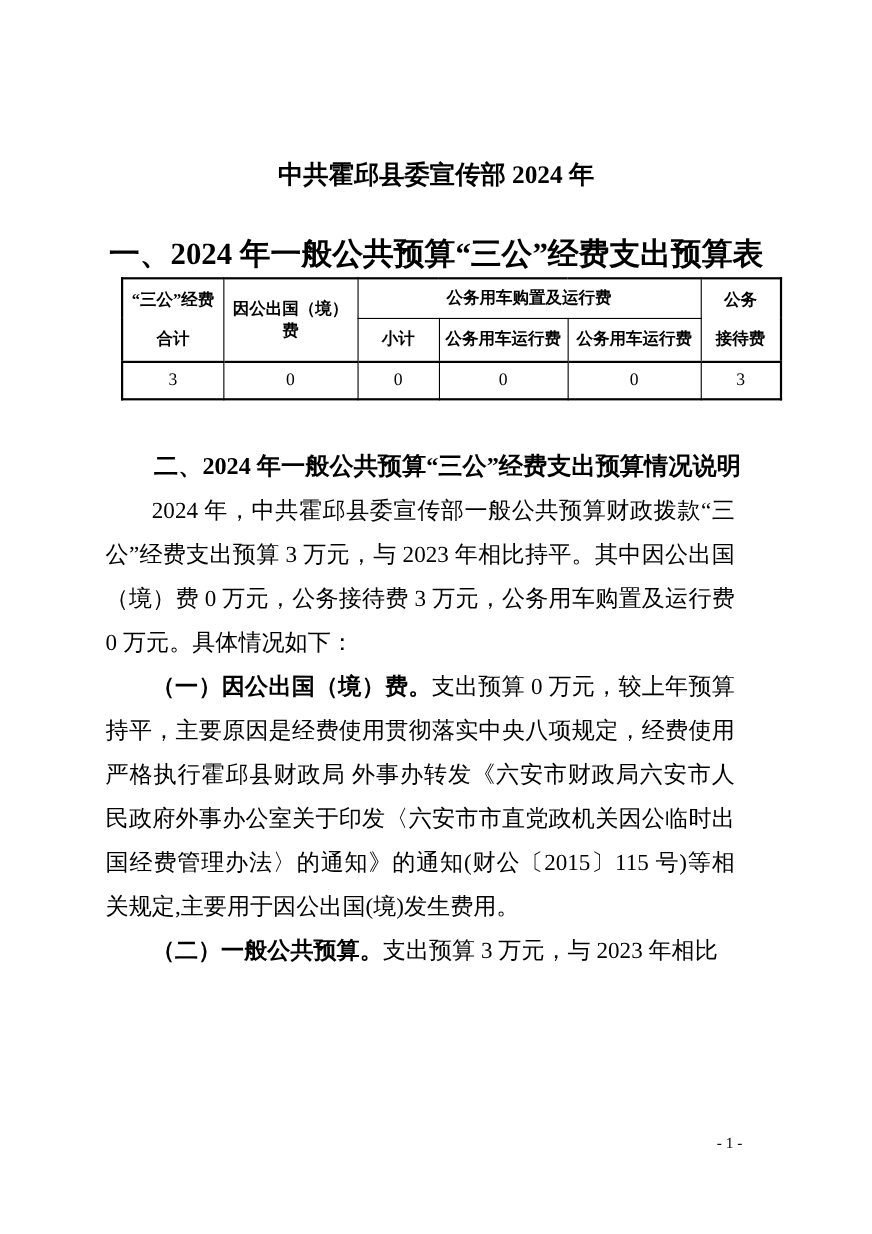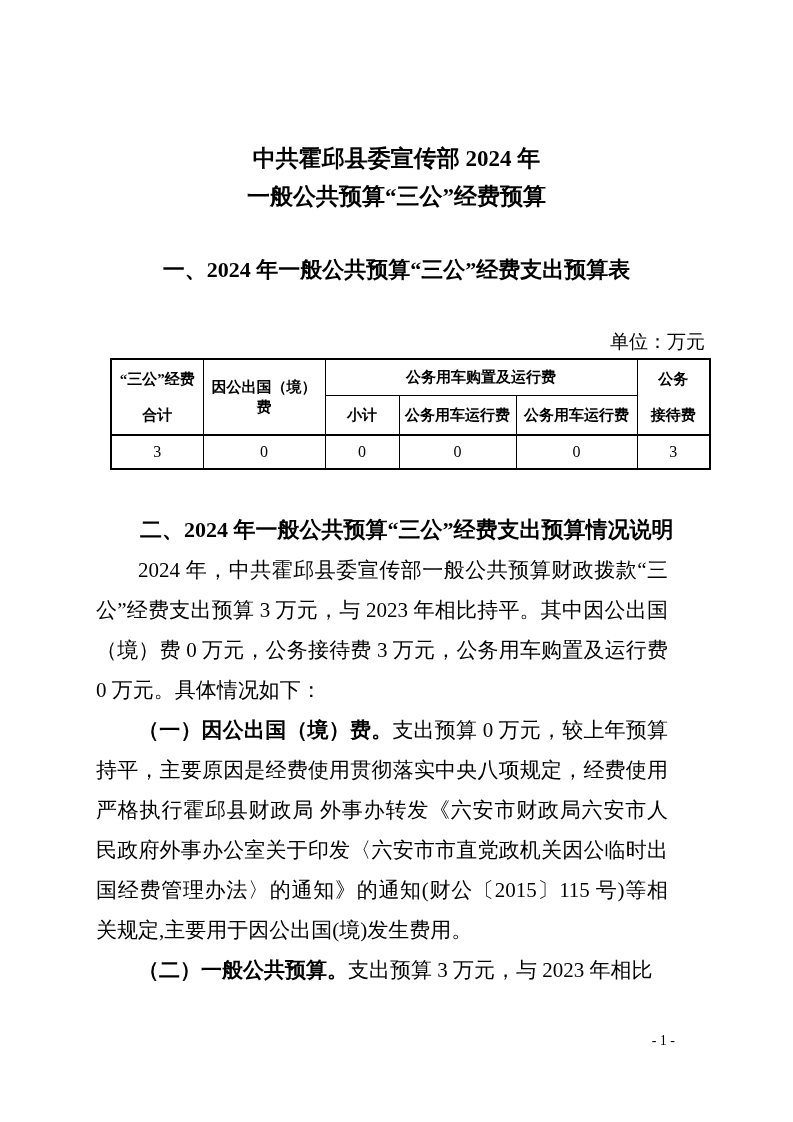--- a/index.html
+++ b/index.html
@@ -18,21 +18,21 @@
     margin-top: 140px;
     text-align: center;
     font-weight: bold;
     font-size: 23px;
     line-height: 38px;
   }
   .section1-heading {
     margin-top: 38px;
     text-align: center;
     font-weight: bold;
-    font-size: 22px;
+    font-size: 28px;
     line-height: 32px;
   }
   .unit-label {
     margin-top: 44px;
     text-align: right;
     padding-right: 88px;
     font-size: 19px;
     line-height: 24px;
   }
   table.budget {
@@ -88,26 +88,24 @@
     line-height: 18px;
   }
 </style>
 </head>
 <body>
 
 <div class="page">
 
   <div class="doc-title">
     <div>中共霍邱县委宣传部 2024 年</div>
-    <div>一般公共预算“三公”经费预算</div>
   </div>
 
   <div class="section1-heading">一、2024 年一般公共预算“三公”经费支出预算表</div>
 
-  <div class="unit-label">单位：万元</div>
 
   <table class="budget">
     <colgroup>
       <col style="width:92px">
       <col style="width:122px">
       <col style="width:74px">
       <col style="width:117px">
       <col style="width:121px">
       <col style="width:73px">
     </colgroup>

